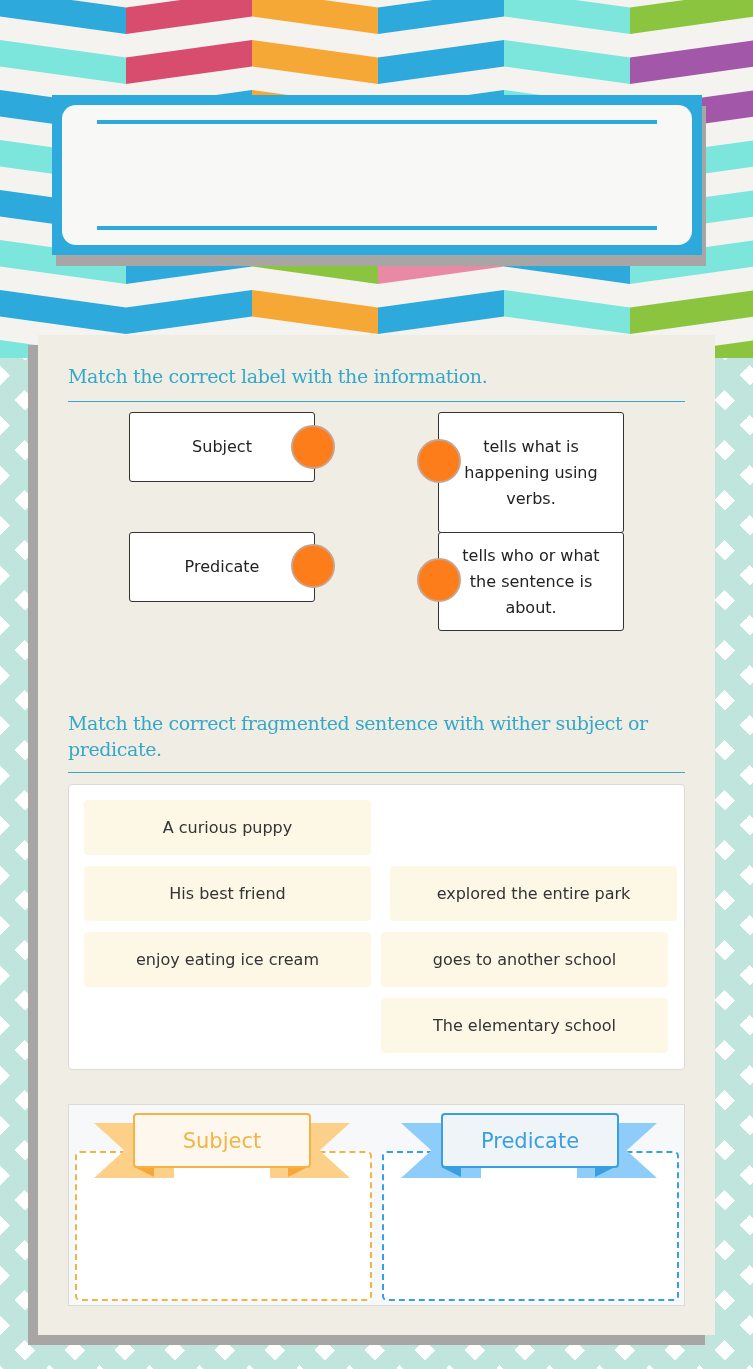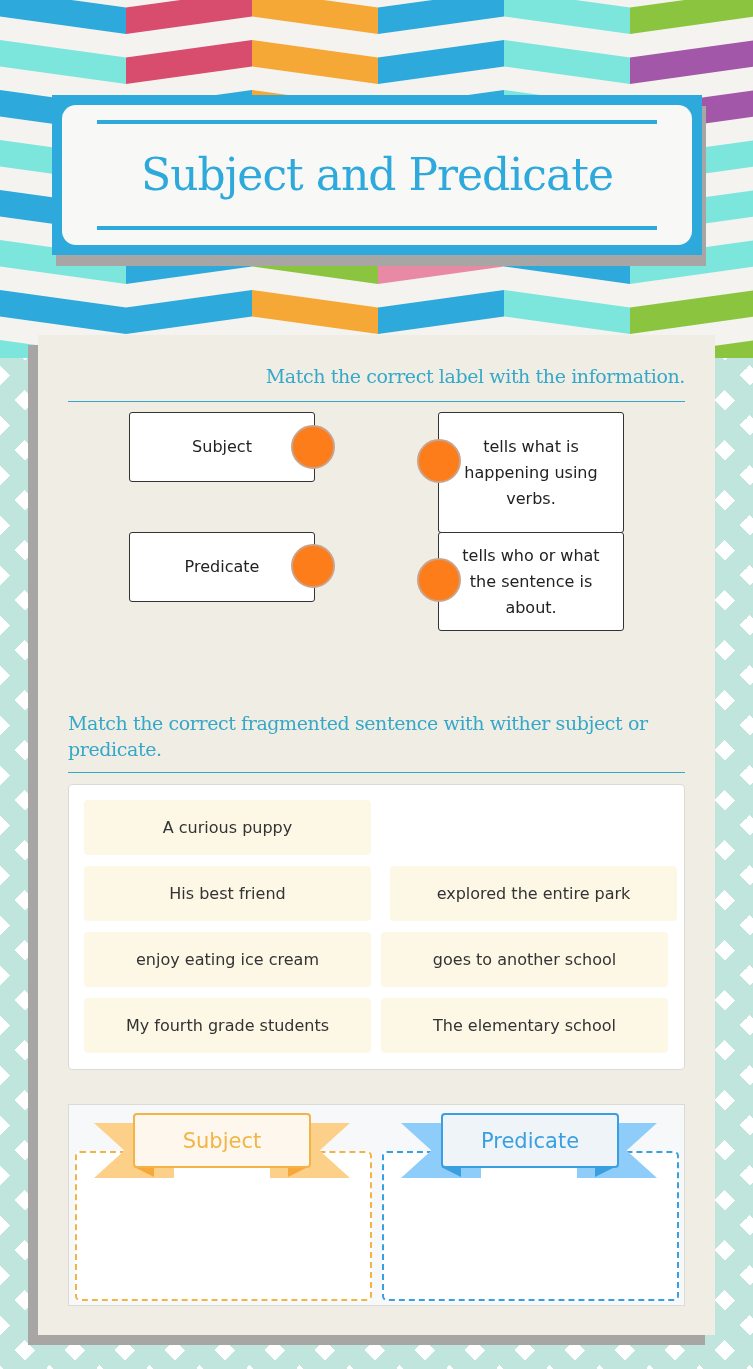--- a/index.html
+++ b/index.html
@@ -174,29 +174,28 @@
         <div class="chev r" style="top: 290px; background: rgb(139, 197, 63);"></div>
         <div class="chev r" style="top: 340px; background: rgb(139, 197, 63);"></div>
       </div>
     </div>
 </div>
 
 <div class="title-shadow"></div>
 <div class="title-card">
   <div class="title-inner">
     <div class="title-rule top"></div>
-    <h1 class="title-text">Subject and Predicate</h1>
     <div class="title-rule bottom"></div>
   </div>
 </div>
 
 <div class="paper-shadow"></div>
 <div class="paper">
 
-  <div class="section-heading" style="top:28px;text-align:right;">Match the correct label with the information.</div>
+  <div class="section-heading" style="top:28px;">Match the correct label with the information.</div>
   <div class="section-rule" style="top:66px;"></div>
 
   <div class="match-box" style="left:91px; top:77px; width:186px; height:70px;">
     <span>Subject</span>
   </div>
   <div class="dot" style="left:253px; top:90px;"></div>
 
   <div class="match-box" style="left:91px; top:197px; width:186px; height:70px;">
     <span>Predicate</span>
   </div>
@@ -223,23 +222,20 @@
         <span>His best friend</span>
       </div>
     <div class="item" style="left:321px; top:81px;">
         <span>explored the entire park</span>
       </div>
     <div class="item" style="left:15px; top:147px;">
         <span>enjoy eating ice cream</span>
       </div>
     <div class="item" style="left:312px; top:147px;">
         <span>goes to another school</span>
-      </div>
-    <div class="item" style="left:15px; top:213px;">
-        <span>My fourth grade students</span>
       </div>
     <div class="item" style="left:312px; top:213px;">
         <span>The elementary school</span>
       </div>
   </div>
 
   <div class="zones-panel">
 
     <div class="zone subj"></div>
     <div class="ribbon-tail left" style="left:25px; background:#fdd08a;"></div>

